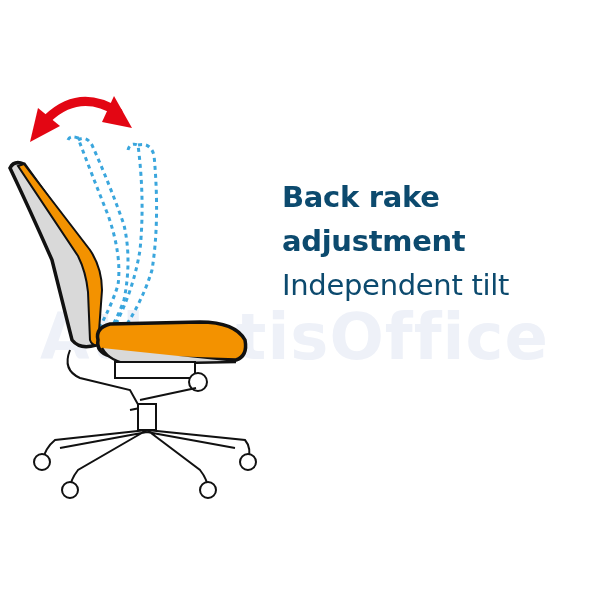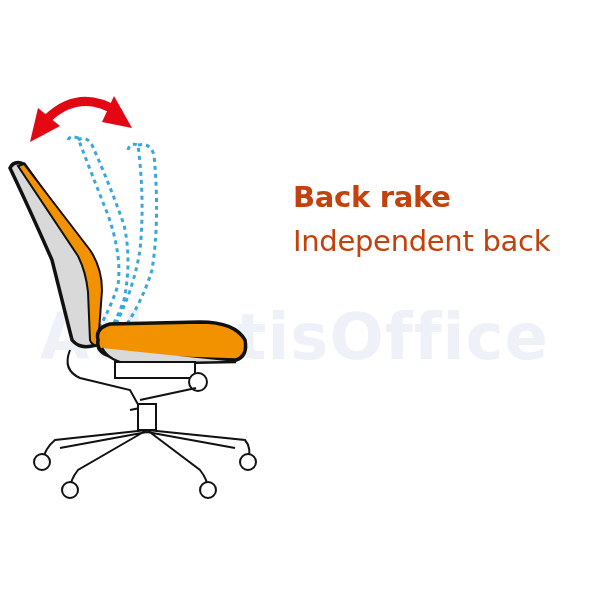--- a/index.html
+++ b/index.html
@@ -3,21 +3,21 @@
 <meta charset="utf-8">
 <style>
   html, body { margin: 0; padding: 0; background: #ffffff; }
   body { width: 600px; height: 600px; position: relative; overflow: hidden; font-family: "Liberation Sans", sans-serif; }
   .illustration { position: absolute; left: 0; top: 0; width: 600px; height: 600px; }
   .watermark {
     position: absolute; left: 40px; top: 300px;
     font-family: "DejaVu Sans", sans-serif; font-weight: bold; font-size: 64px;
     color: #eef1f8; letter-spacing: 1px; white-space: nowrap; z-index: 0;
   }
-  .text-block { position: absolute; left: 293px; top: 175px; z-index: 2; color: #c2410c; }
+  .text-block { position: absolute; left: 282px; top: 175px; z-index: 2; color: #0c4a6e; }
   .title { font-family: "DejaVu Sans", sans-serif; font-weight: bold; font-size: 29px; line-height: 44px; margin: 0; letter-spacing: -0.3px; }
   .desc { font-family: "DejaVu Sans", sans-serif; font-size: 29px; line-height: 44px; margin: 0; letter-spacing: -0.3px; }
   .line { display: block; white-space: nowrap; }
 </style>
 </head>
 <body>
 
 <div class="watermark">AtlantisOffice</div>
 
 <svg class="illustration" viewBox="0 0 600 600" xmlns="http://www.w3.org/2000/svg">
@@ -55,17 +55,18 @@
     <circle cx="42" cy="462" r="8"></circle>
     <circle cx="248" cy="462" r="8"></circle>
     <circle cx="70" cy="490" r="8"></circle>
     <circle cx="208" cy="490" r="8"></circle>
   </g>
 </svg>
 
 <div class="text-block">
   <h1 class="title">
     <span class="line">Back rake</span>
+    <span class="line">adjustment</span>
   </h1>
   <p class="desc">
-    <span class="line">Independent back</span>
+    <span class="line">Independent tilt</span>
   </p>
 </div>
 
 </body></html>

